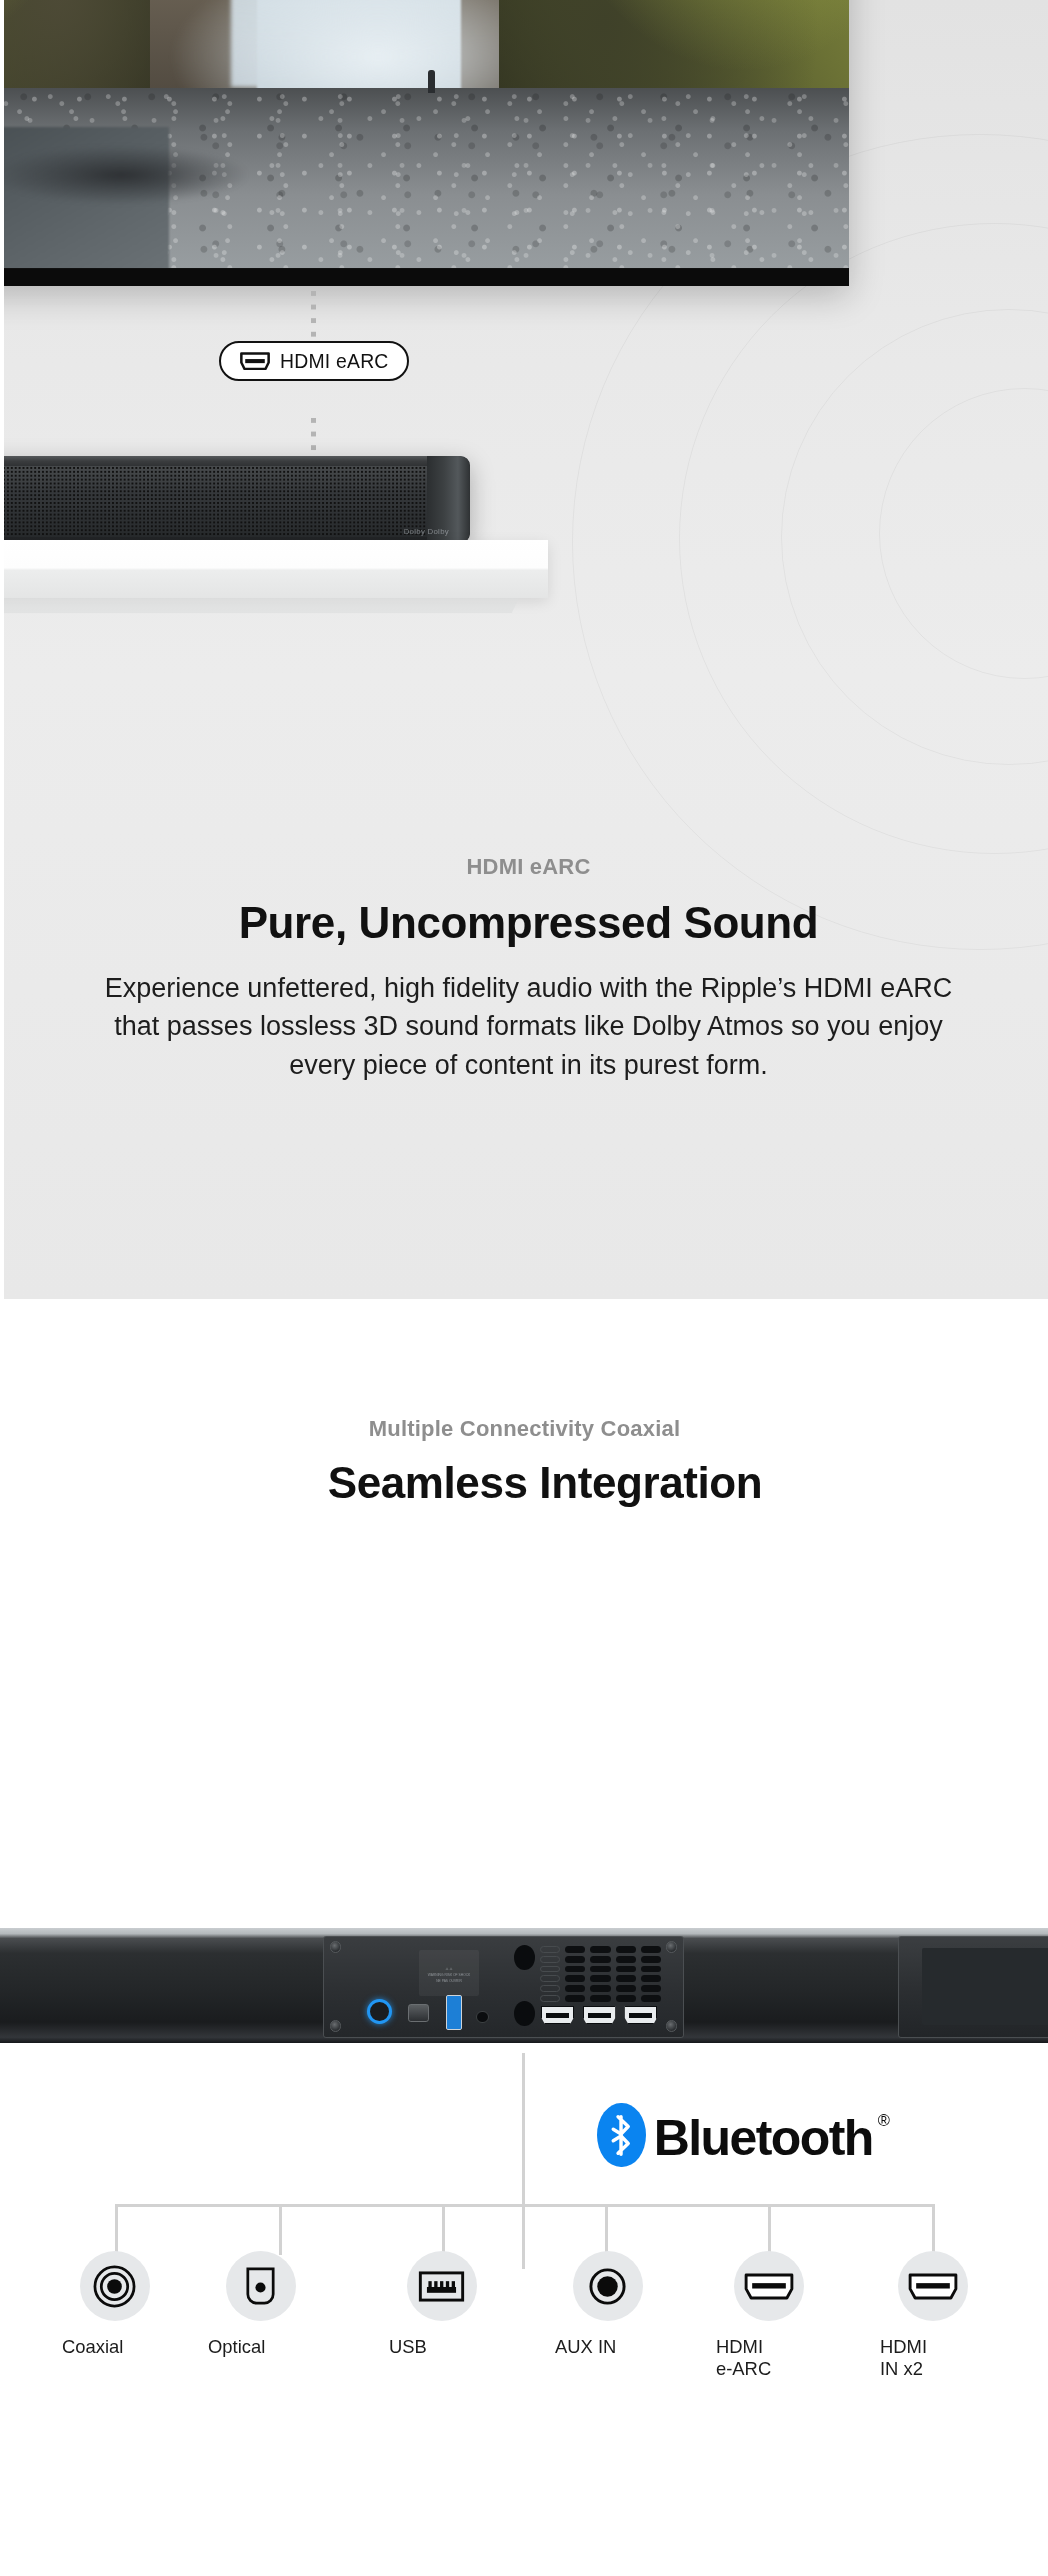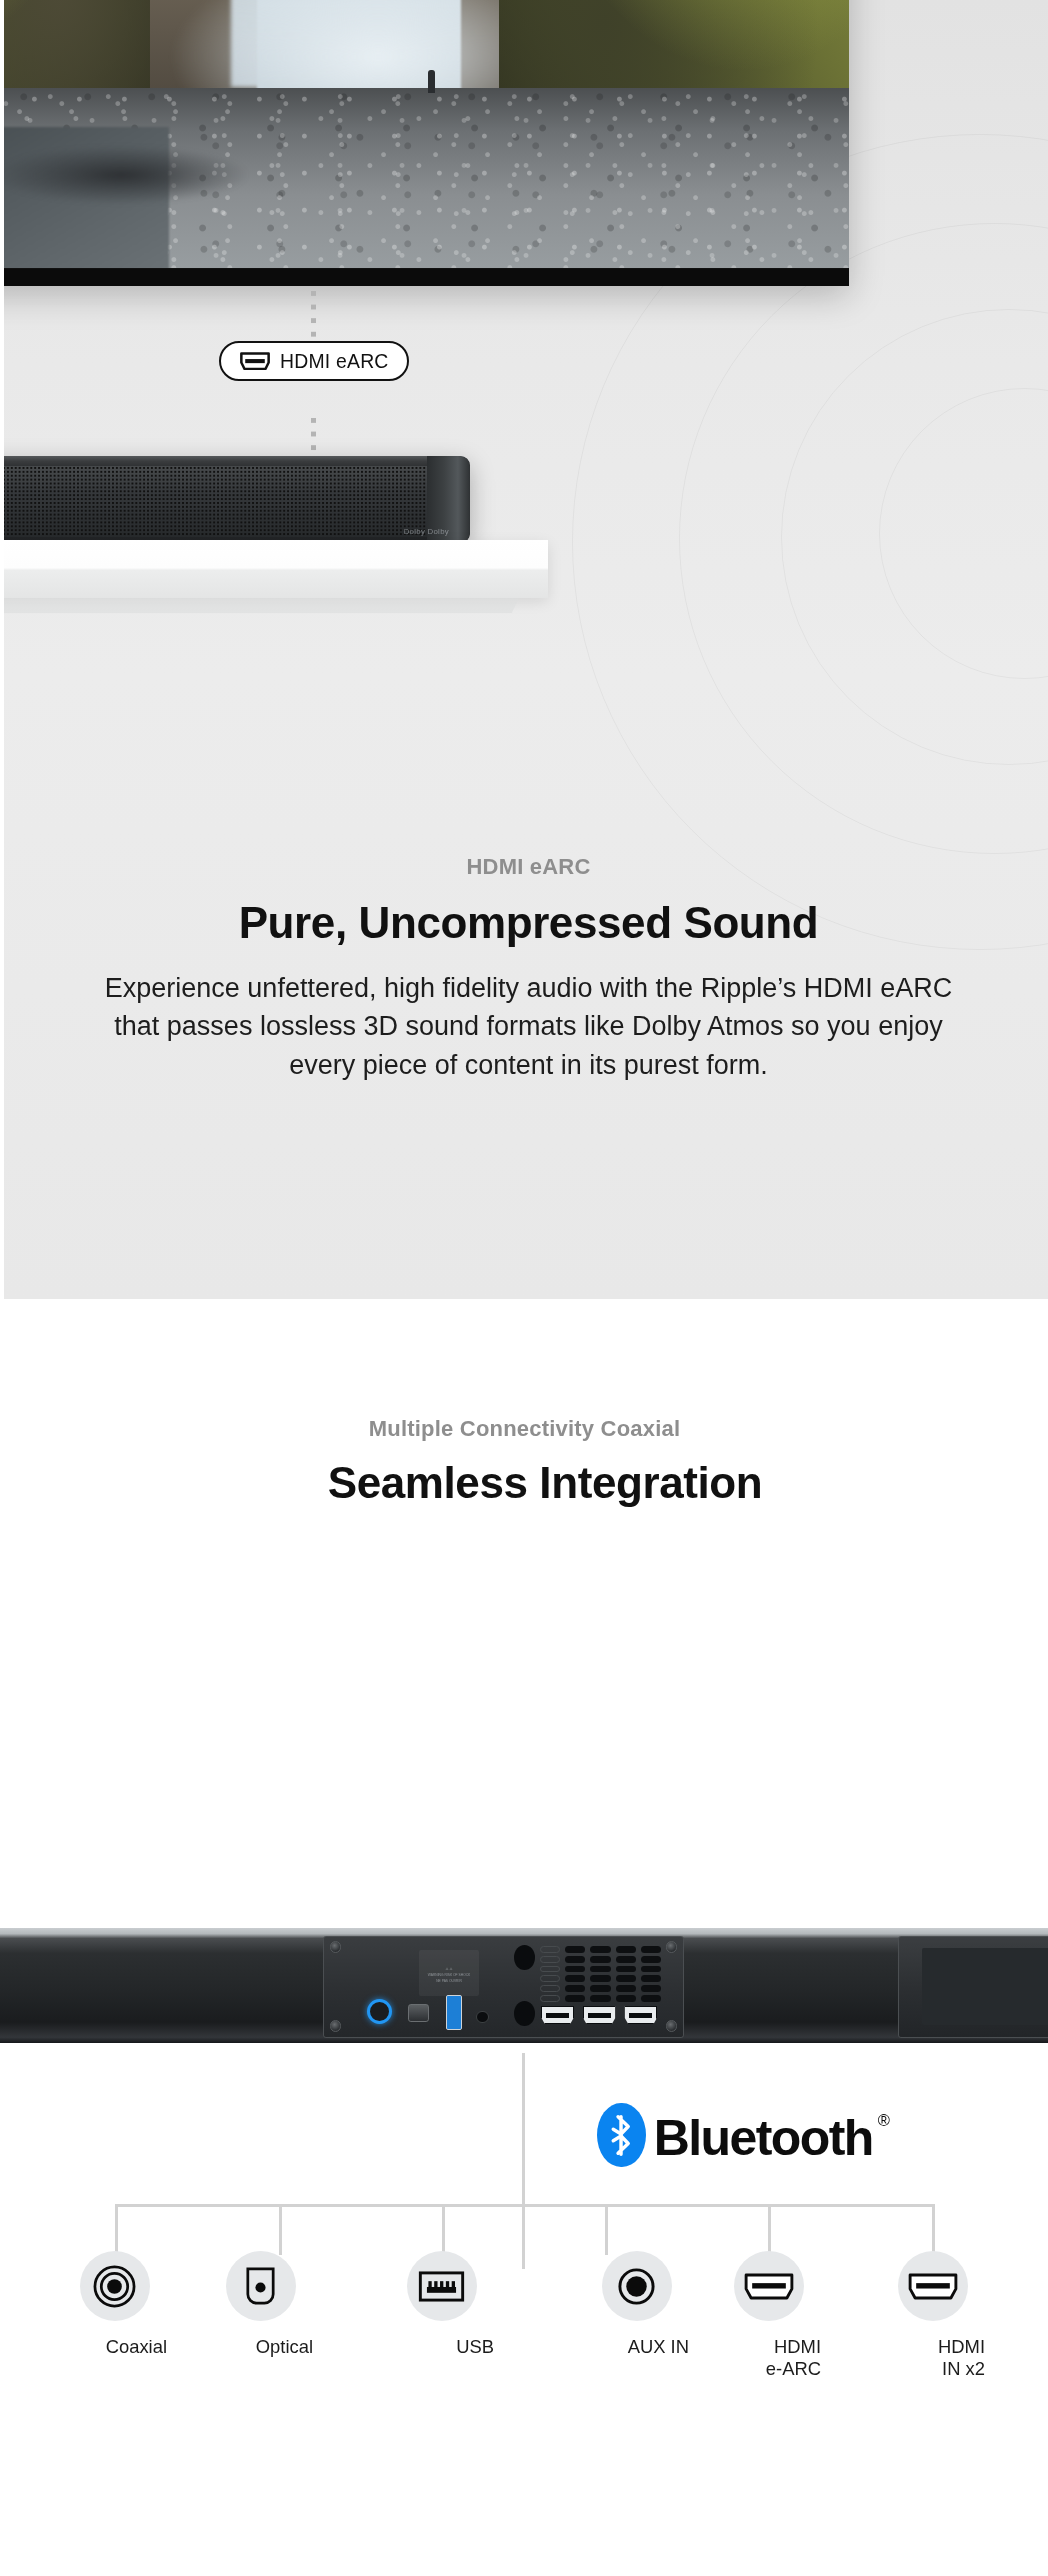--- a/index.html
+++ b/index.html
@@ -296,21 +296,21 @@
   }
   #trunk {
     position: absolute; left: 522px; top: 0; width: 2.9px; height: 216px; background: #d2d2d2;
   }
   #busbar {
     position: absolute; left: 115px; top: 2204px; width: 820px; height: 2.9px; background: #d2d2d2;
   }
   .branch { position: absolute; width: 2.9px; height: 50px; background: #d2d2d2; top: 2205px; }
 
   .port-col {
-    position: absolute; top: 2251px; width: 105px; text-align: right;
+    position: absolute; top: 2251px; width: 105px; text-align: left;
   }
   .port-disc {
     width: 70px; height: 70px; margin: 0 auto 14.6px; border-radius: 50%;
     background: #e6e8ea; display: flex; align-items: center; justify-content: center;
   }
   .port-name {
     font-size: 18.4px; color: #1c1c1c; line-height: 1.24; white-space: pre-line;
   }
 
   
@@ -515,21 +515,21 @@
       <rect x="10.5" y="11.5" width="3.4" height="6.6" fill="#0b0b0b"></rect>
       <rect x="16.5" y="11.5" width="3.4" height="6.6" fill="#0b0b0b"></rect>
       <rect x="22.5" y="11.5" width="3.4" height="6.6" fill="#0b0b0b"></rect>
       <rect x="28.5" y="11.5" width="3.4" height="6.6" fill="#0b0b0b"></rect>
       <rect x="34.5" y="11.5" width="3.4" height="6.6" fill="#0b0b0b"></rect>
     </svg>
   </div>
   <div class="port-name">USB</div>
 </div>
 
-<div class="port-col" style="left:584px">
+<div class="port-col" style="left:555px">
   <div class="port-disc">
     <svg width="41" height="41" viewBox="0 0 42 42">
       <circle cx="21" cy="21" r="17" fill="none" stroke="#0b0b0b" stroke-width="3"></circle>
       <circle cx="21" cy="21" r="10.5" fill="#0b0b0b"></circle>
     </svg>
   </div>
   <div class="port-name">AUX IN</div>
 </div>
 
 <div class="port-col" style="left:716px">

